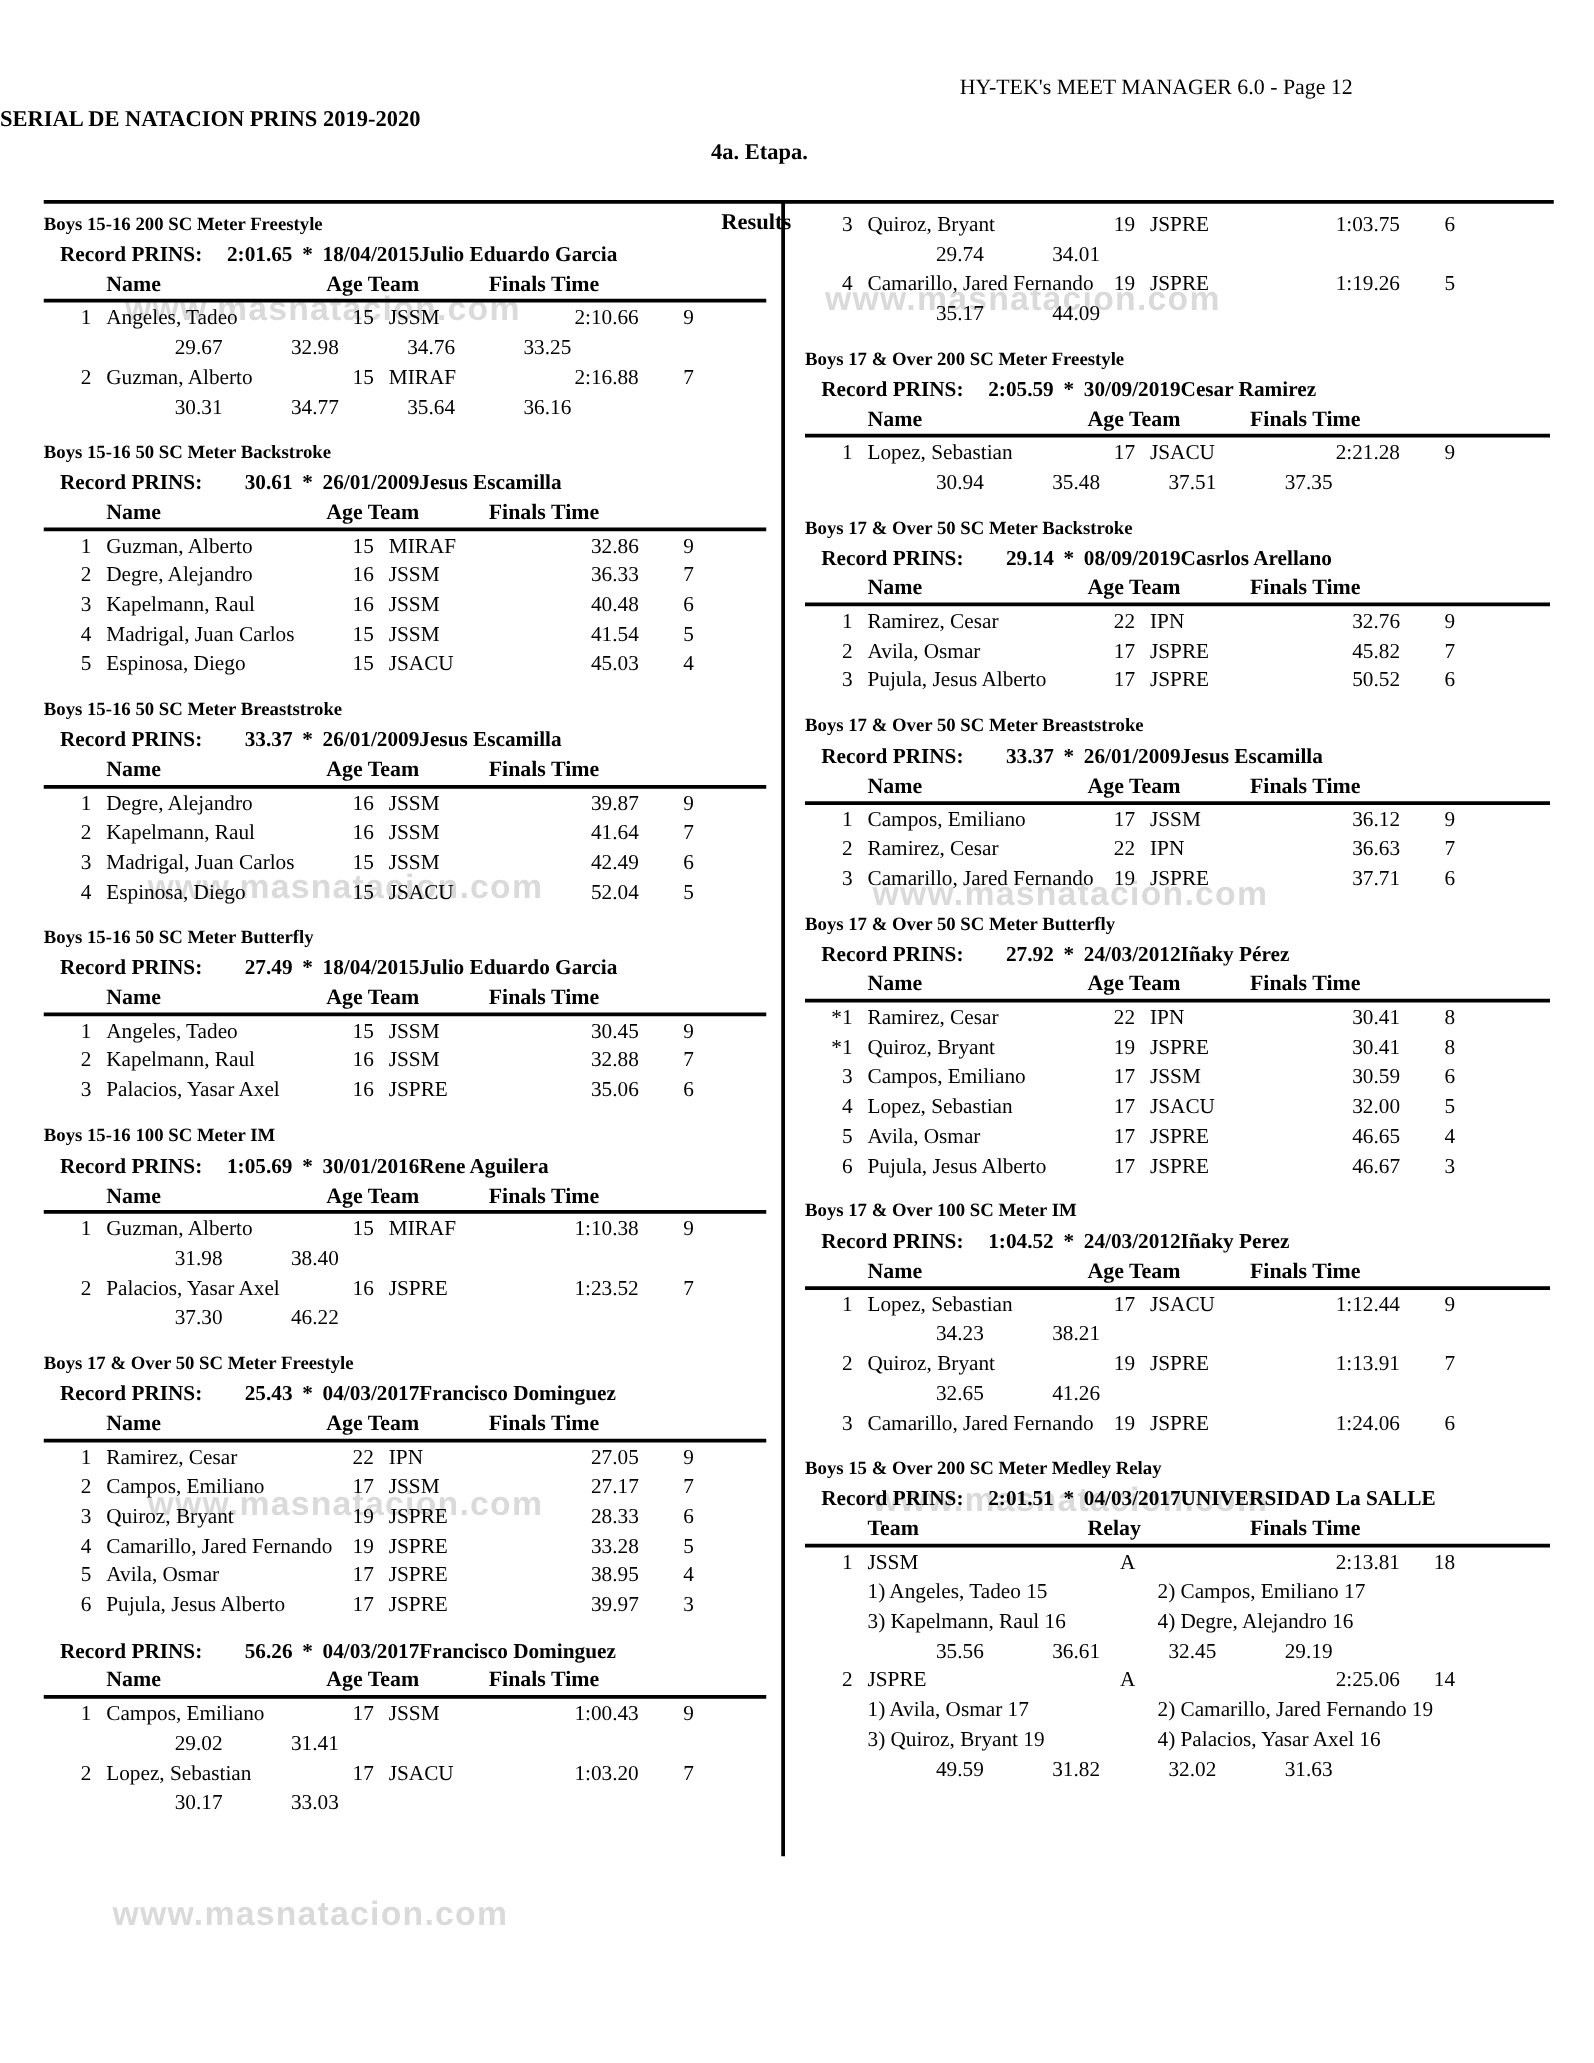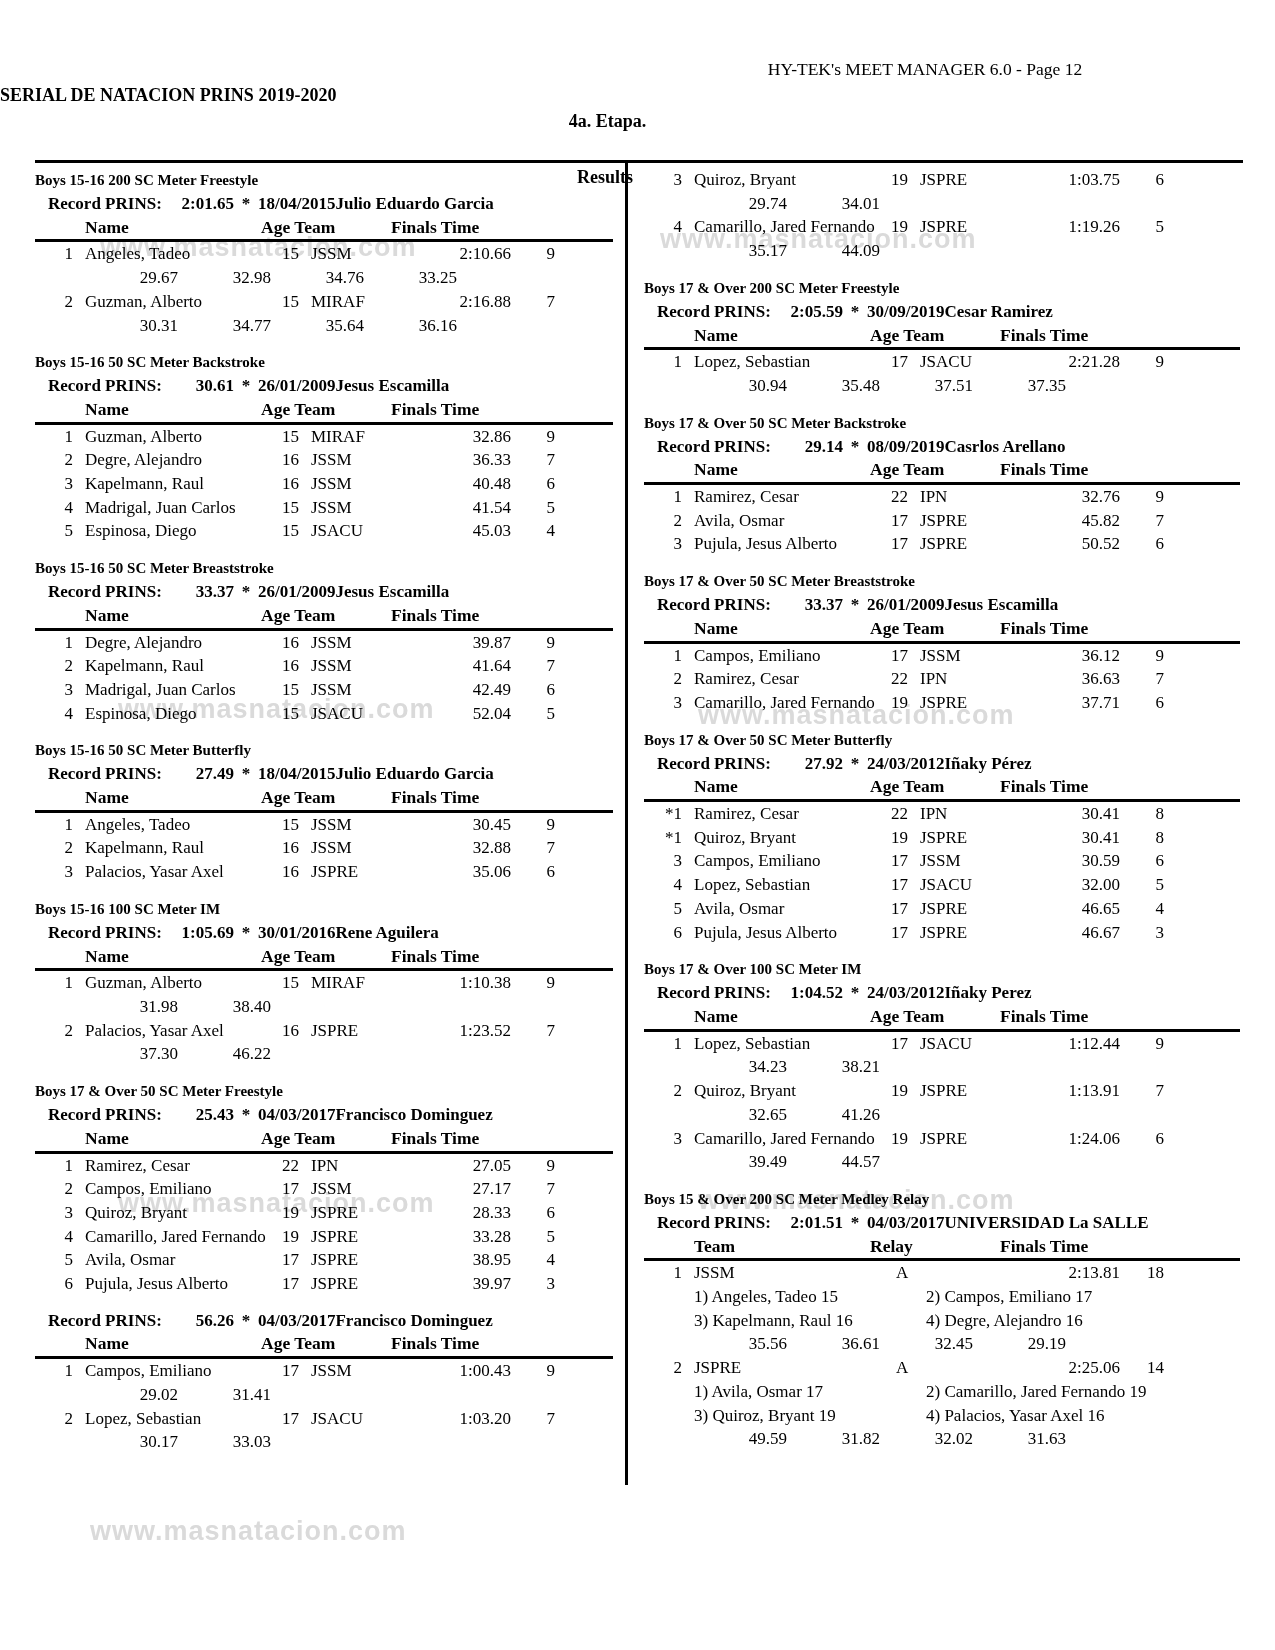--- a/index.html
+++ b/index.html
@@ -625,24 +625,20 @@
           <span>41.26</span>
         </div>
         <div class="row">
           <span class="place">3</span>
           <span class="name">Camarillo, Jared Fernando</span>
           <span class="age">19</span>
           <span class="team">JSPRE</span>
           <span class="time">1:24.06</span>
           <span class="pts">6</span>
         </div>
-        <div class="splits">
-          <span>39.49</span>
-          <span>44.57</span>
-        </div>
       </div>
       <div class="event relay">
         <div class="etitle">Boys 15 &amp; Over 200 SC Meter Medley Relay</div>
         <div class="record">
           <span class="rl">Record PRINS:</span>
           <span class="rt">2:01.51</span>
           <span class="rf">*</span>
           <span class="rh">04/03/2017UNIVERSIDAD La SALLE</span>
         </div>
         <div class="thead">

